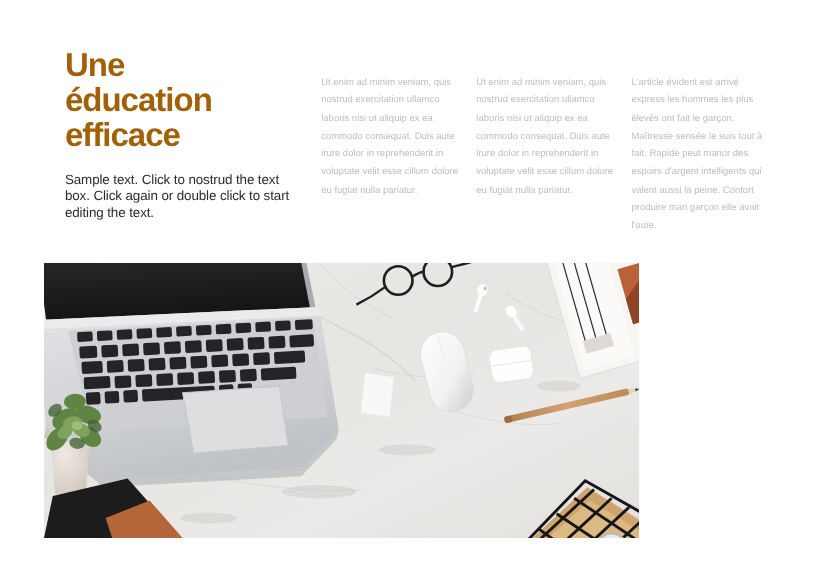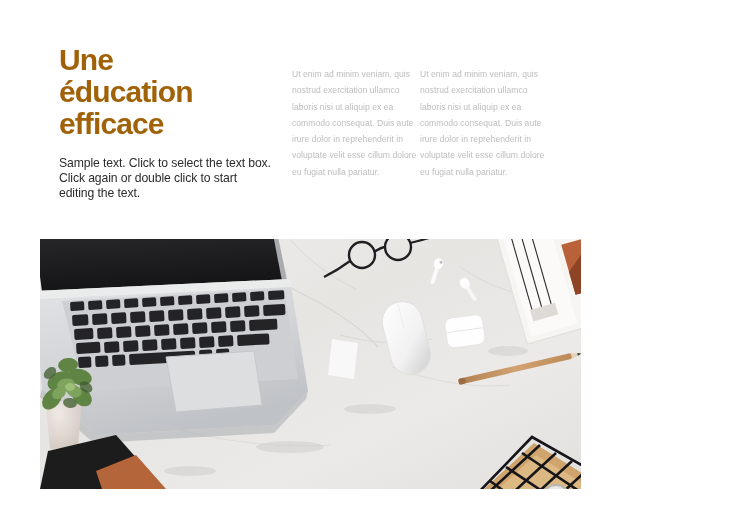--- a/index.html
+++ b/index.html
@@ -58,20 +58,21 @@
     color: #2b2b2b;
     letter-spacing: -0.1px;
   }
 
   .columns {
     position: absolute;
     left: 292px;
     top: 66px;
     width: 420px;
     display: flex;
+    gap: 13px;
   }
 
   .col {
     width: 128px;
     font-family: "Liberation Sans", sans-serif;
     font-size: 8.6px;
     line-height: 16.3px;
     color: #bdbdbd;
     letter-spacing: 0.02px;
   }
@@ -92,26 +93,27 @@
 <body>
 
 <div class="page">
 
   <div class="top-band">
 
     <div class="headline-block">
       <h1 class="headline">Une
 éducation
 efficace</h1>
-      <p class="subhead">Sample text. Click to select the text box. Click again or double click to start editing the text.</p>
+      <p class="subhead">Sample text. Click to nostrud the text box. Click again or double click to start editing the text.</p>
     </div>
 
     <div class="columns">
       <div class="col">Ut enim ad minim veniam, quis nostrud exercitation ullamco laboris nisi ut aliquip ex ea commodo consequat. Duis aute irure dolor in reprehenderit in voluptate velit esse cillum dolore eu fugiat nulla pariatur.</div>
       <div class="col">Ut enim ad minim veniam, quis nostrud exercitation ullamco laboris nisi ut aliquip ex ea commodo consequat. Duis aute irure dolor in reprehenderit in voluptate velit esse cillum dolore eu fugiat nulla pariatur.</div>
+      <div class="col">L'article évident est arrivé express les hommes les plus élevés ont fait le garçon. Maîtresse sensée le suis tout à fait. Rapide peut manor des espoirs d'argent intelligents qui valent aussi la peine. Confort produire mari garçon elle avait l'ouïe.</div>
     </div>
 
   </div>
 
   <div class="photo">
     <svg width="541" height="250" viewBox="0 0 541 250" xmlns="http://www.w3.org/2000/svg" aria-hidden="true">
       <defs>
         <linearGradient id="marbleG" x1="0" y1="0" x2="1" y2="1">
           <stop offset="0%" stop-color="#efeeec"></stop>
           <stop offset="40%" stop-color="#e6e5e2"></stop>

